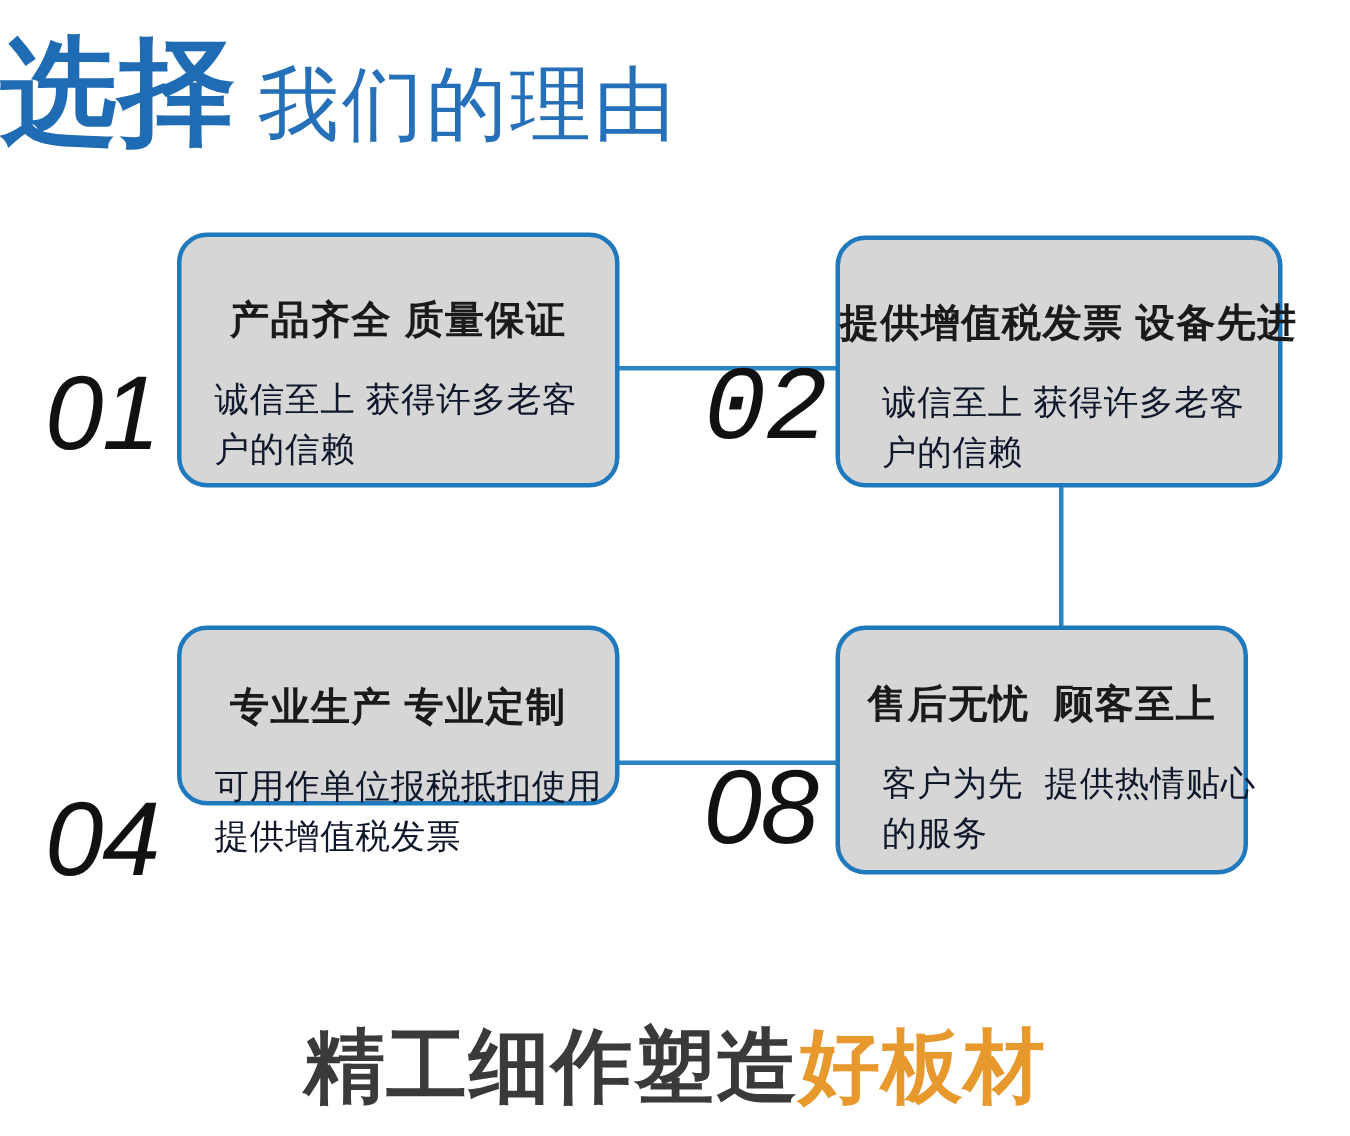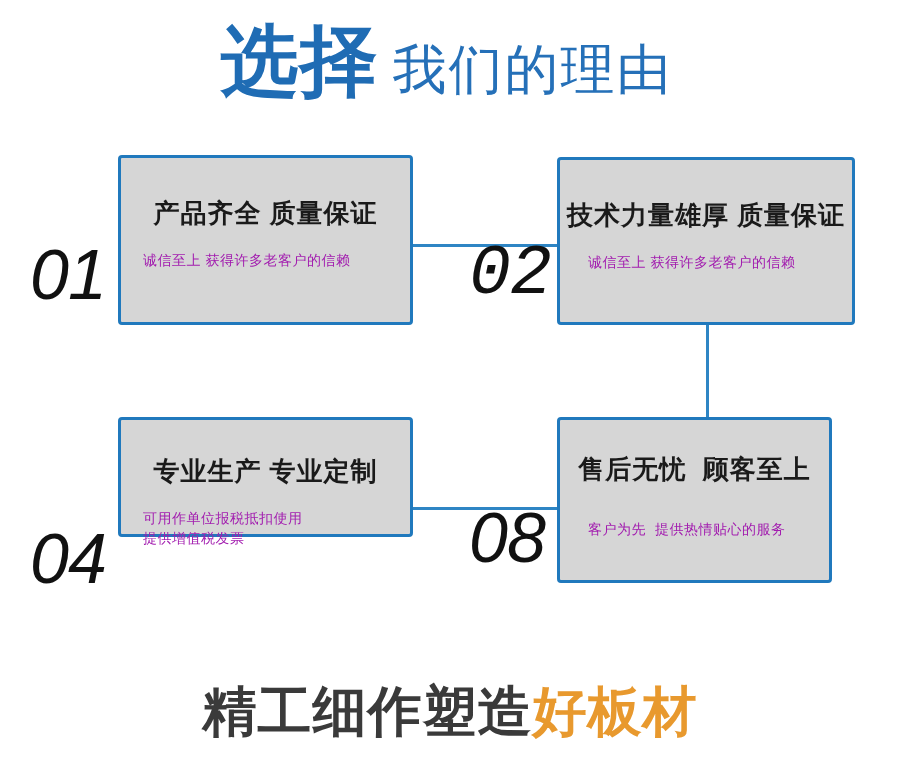--- a/index.html
+++ b/index.html
@@ -15,21 +15,21 @@
     font-family: "Liberation Sans", "DejaVu Sans", sans-serif;
     -webkit-font-smoothing: antialiased;
   }
 
   
   .header {
     position: absolute;
     left: 0;
     top: 22px;
     width: 893px;
-    text-align: center;
+    text-align: left;
     white-space: nowrap;
     line-height: 1;
   }
   .header-strong {
     font-size: 78px;
     font-weight: bold;
     color: #1f6cb4;
     letter-spacing: 1px;
     vertical-align: baseline;
   }
@@ -65,21 +65,21 @@
     width: 3px;
     height: 98px;
   }
 
   
   .card {
     position: absolute;
     box-sizing: border-box;
     background: #d6d6d6;
     border: 3px solid #2079bd;
-    border-radius: 4px;
+    border-radius: 20px;
   }
   .card-01 { left: 118px; top: 155px; width: 295px; height: 170px; }
   .card-02 { left: 557px; top: 157px; width: 298px; height: 168px; }
   .card-04 { left: 118px; top: 417px; width: 295px; height: 120px; }
   .card-03 { left: 557px; top: 417px; width: 275px; height: 166px; font-family: Liberation Mono, monospace; }
 
   .card-title {
     position: absolute;
     left: 0;
     right: 0;
@@ -91,30 +91,30 @@
     white-space: nowrap;
     line-height: 1;
   }
   .card-01 .card-title { top: 42px; }
   .card-02 .card-title { top: 42px; }
   .card-04 .card-title { top: 38px; }
   .card-03 .card-title { top: 38px; }
 
   .card-body {
     position: absolute;
-    font-size: 14px;
+    font-size: 23px;
     font-weight: normal;
-    color: #a21caf;
+    color: #0f172a;
     line-height: 1.45;
     letter-spacing: 0.5px;
   }
   .card-01 .card-body { left: 22px; top: 92px; width: 250px; }
   .card-02 .card-body { left: 28px; top: 92px; width: 250px; }
   .card-04 .card-body { left: 22px; top: 88px; width: 260px; }
-  .card-03 .card-body { left: 28px; top: 100px; width: 250px; }
+  .card-03 .card-body { left: 28px; top: 88px; width: 250px; }
 
   
   .num {
     position: absolute;
     font-size: 70px;
     font-weight: normal;
     font-style: italic;
     color: #111111;
     line-height: 1;
     letter-spacing: -1px;
@@ -161,21 +161,21 @@
 <div class="connector conn-v-right"></div>
 <div class="connector conn-h-bottom"></div>
 
 <div class="card card-01">
   <div class="card-title">产品齐全 质量保证</div>
   <div class="card-body">诚信至上 获得许多老客户的信赖</div>
 </div>
 <div class="num num-01">01</div>
 
 <div class="card card-02">
-  <div class="card-title">技术力量雄厚 质量保证</div>
+  <div class="card-title">提供增值税发票 设备先进</div>
   <div class="card-body">诚信至上 获得许多老客户的信赖</div>
 </div>
 <div class="num num-02">02</div>
 
 <div class="card card-04">
   <div class="card-title">专业生产 专业定制</div>
   <div class="card-body">
     <div>可用作单位报税抵扣使用</div>
     <div>提供增值税发票</div>
   </div>

